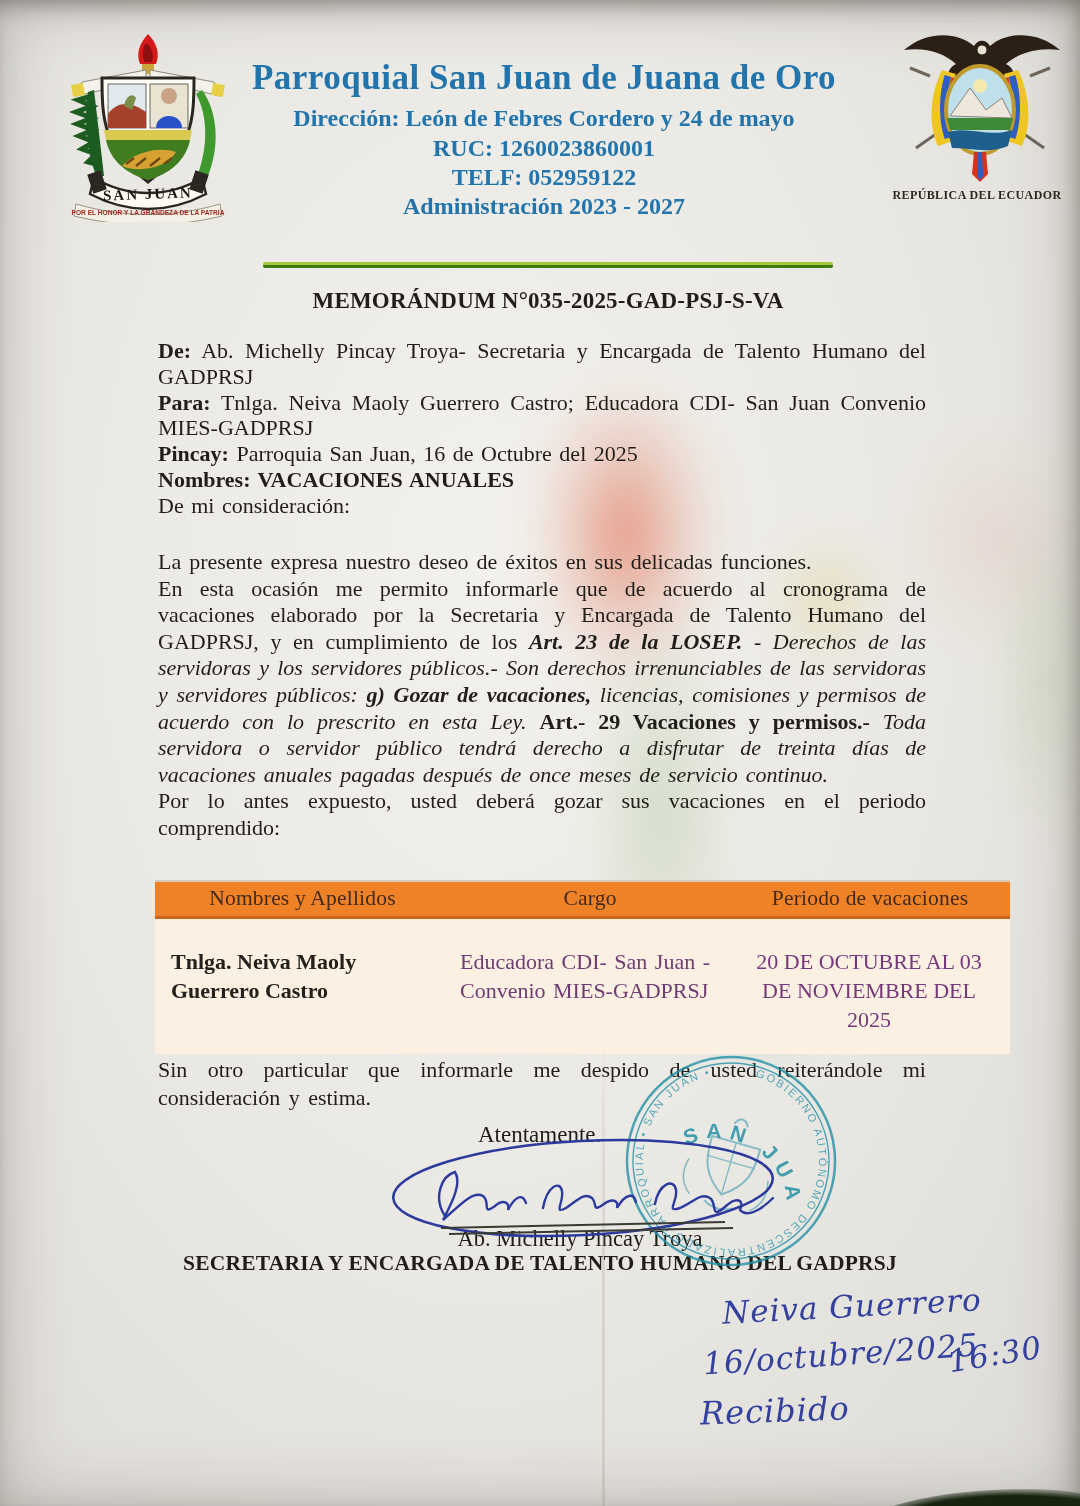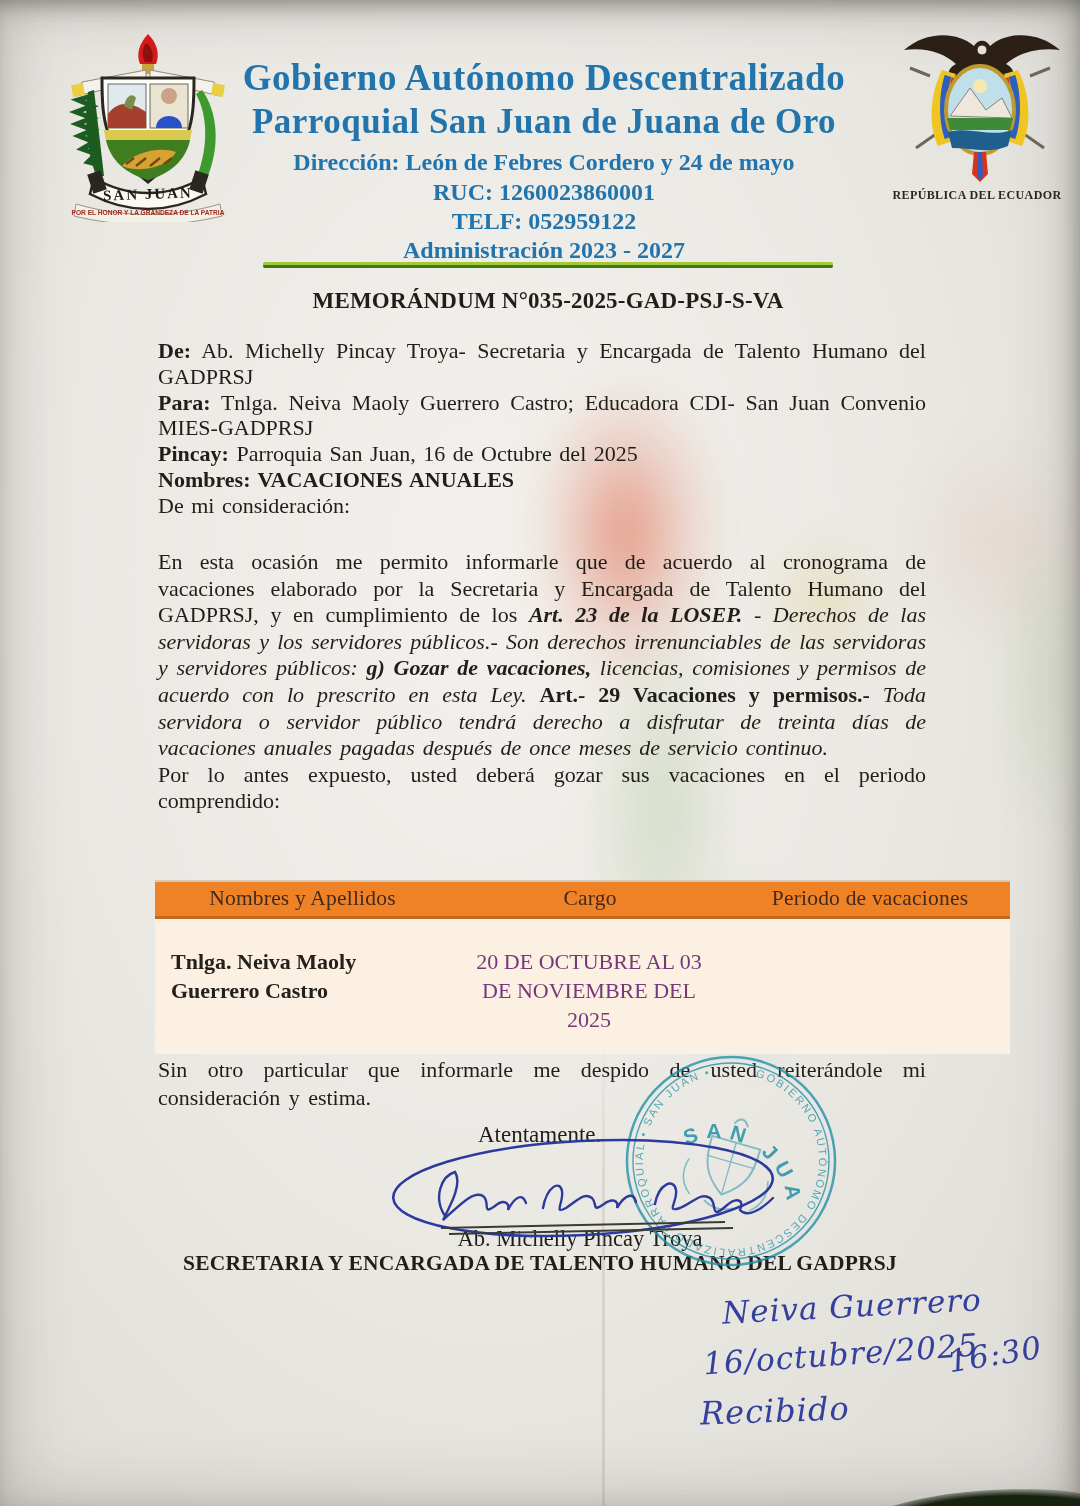--- a/index.html
+++ b/index.html
@@ -134,52 +134,53 @@
     <circle cx="90" cy="62" r="7" fill="#f5e9b0"></circle>
     <path d="M60 92 L80 64 L96 86 L112 74 L122 94 Z" fill="#ede7de" stroke="#8b8374" stroke-width="1"></path>
     <path d="M57 94 L123 94 L120 106 L60 106 Z" fill="#3f8a38"></path>
     <path d="M58 108 C80 102 100 114 122 106 L118 122 C100 130 80 124 62 124 Z" fill="#1e5f8e"></path>
     <path d="M84 128 L96 128 L98 150 L90 158 L82 150 Z" fill="#d8331f"></path>
     <path d="M88 128 L92 128 L93 152 L90 156 L87 152 Z" fill="#2e5fc0"></path>
   </svg>
   <div class="seal-right-caption">REPÚBLICA DEL ECUADOR</div>
 
   <div class="hdr-center">
-    <div class="hdr-l1">Gobierno Autónomo Descentralizado</div>
     <div class="hdr-l2">Parroquial San Juan de Juana de Oro</div>
     <div class="hdr-l3">Dirección: León de Febres Cordero y 24 de mayo</div>
     <div class="hdr-l4">RUC: 1260023860001</div>
     <div class="hdr-l5">TELF: 052959122</div>
     <div class="hdr-l6">Administración 2023 - 2027</div>
   </div>
   <div class="green-rule"></div>
 
   <div class="memo-title">MEMORÁNDUM N°035-2025-GAD-PSJ-S-VA</div>
 
   <div class="meta">
     <p><b>De:</b><span> Ab. Michelly Pincay Troya- Secretaria y Encargada de Talento Humano del GADPRSJ</span></p>
     <p><b>Para:</b><span> Tnlga. Neiva Maoly Guerrero Castro; Educadora CDI- San Juan Convenio MIES-GADPRSJ</span></p>
     <p><b>Pincay:</b><span> Parroquia San Juan, 16 de Octubre del 2025</span></p>
     <p><b>Nombres:</b><b> VACACIONES ANUALES</b></p>
     <p>De mi consideración:</p>
   </div>
 
   <div class="flow">
+    <p>La presente expresa nuestro deseo de éxitos en sus delicadas funciones.</p>
     <p><span>En esta ocasión me permito informarle que de acuerdo al cronograma de vacaciones elaborado por la Secretaria y Encargada de Talento Humano del GADPRSJ, y  en cumplimiento de los </span><span class="bi">Art. 23 de la LOSEP.</span><span class="it"> - Derechos de las servidoras y los servidores públicos.- Son derechos irrenunciables de las servidoras y servidores públicos: </span><span class="bi">g) Gozar de vacaciones,</span><span class="it"> licencias, comisiones y permisos de acuerdo con lo prescrito en esta Ley. </span><span class="bd">Art.- 29 Vacaciones y permisos.- </span><span class="it">Toda servidora o servidor público tendrá derecho a disfrutar de treinta días de vacaciones anuales pagadas después de once meses de servicio continuo.</span></p>
     <p>Por lo antes expuesto, usted deberá gozar sus vacaciones en el periodo comprendido:</p>
   </div>
 
   <div class="vtable">
     <div class="vt-head">
       <div>Nombres y Apellidos</div>
       <div>Cargo</div>
       <div>Periodo de vacaciones</div>
     </div>
     <div class="vt-body">
       <div class="cell cell-nombre">Tnlga. Neiva Maoly Guerrero Castro</div>
+      <div class="cell cell-cargo">Educadora CDI- San Juan -Convenio MIES-GADPRSJ</div>
       <div class="cell cell-periodo">
         <span style="display:block">20 DE OCTUBRE AL 03 DE NOVIEMBRE DEL 2025</span>
       </div>
     </div>
   </div>
 
   <div class="closing">Sin otro particular que informarle me despido de usted reiterándole mi consideración y estima.</div>
   <div class="atentamente">Atentamente.</div>
 
   <svg class="stamp" viewBox="0 0 222 222">

